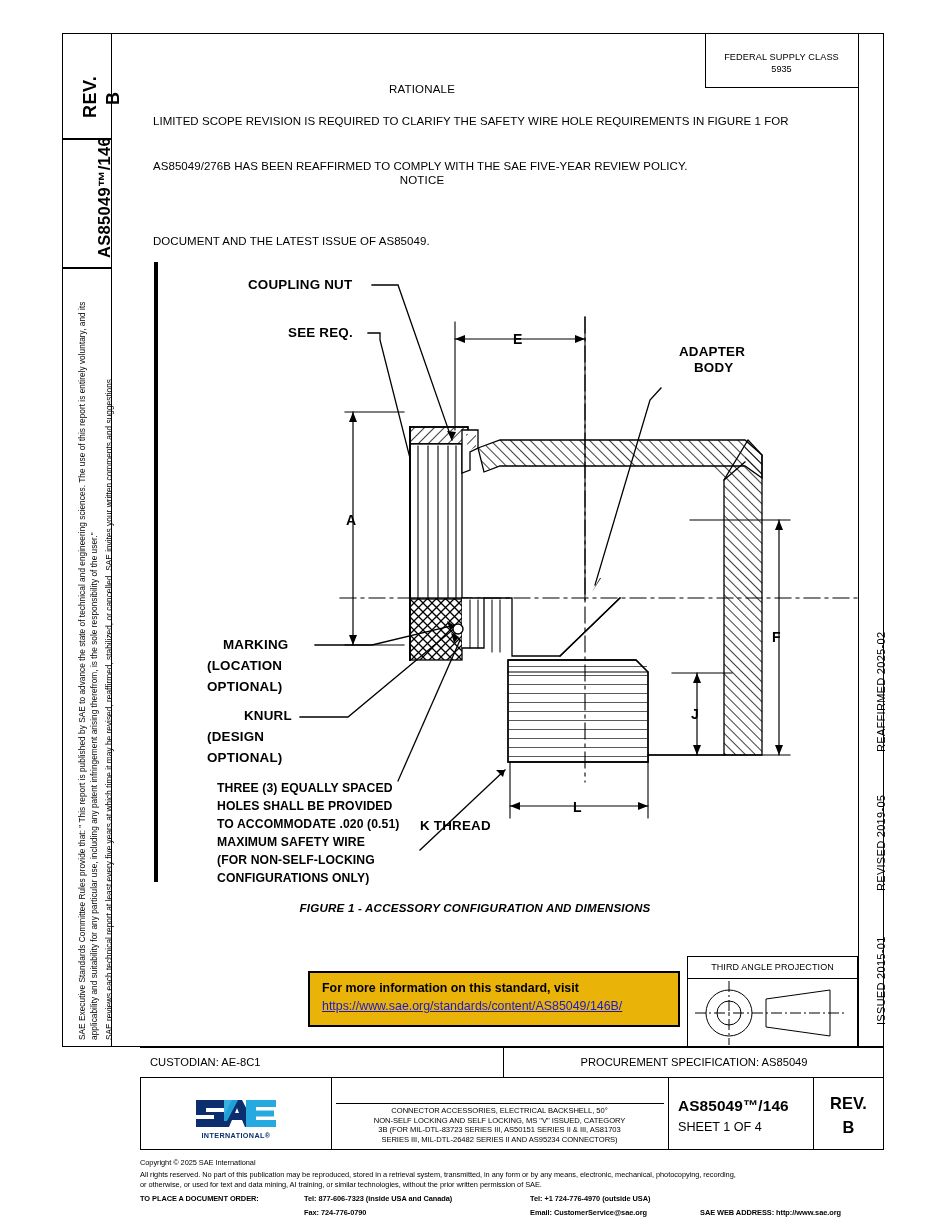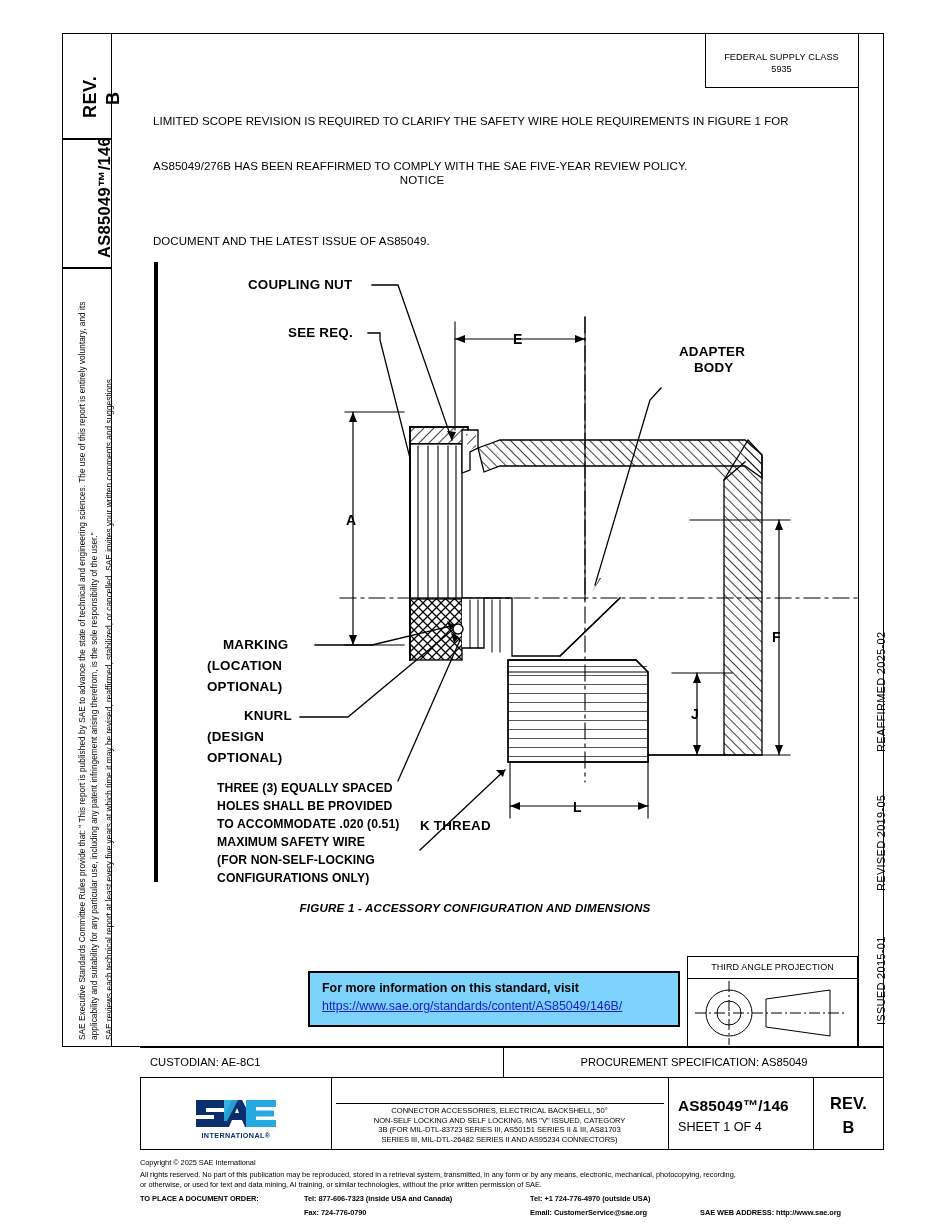--- a/index.html
+++ b/index.html
@@ -28,21 +28,21 @@
   .dl-sm{position:absolute;font-weight:bold;font-size:12.2px;line-height:14.6px;
       letter-spacing:.1px;white-space:nowrap;}
   .dim{position:absolute;font-weight:bold;font-size:14px;}
 
   
   .figcap{position:absolute;width:100%;text-align:center;font-weight:bold;
           font-style:italic;font-size:11.6px;letter-spacing:.2px;}
 
   
   #info-box{position:absolute;left:308px;top:971px;width:372px;height:56px;
-            border:2.6px solid #000;background:#7dd3fc;box-sizing:border-box;}
+            border:2.6px solid #000;background:#eab308;box-sizing:border-box;}
   #info-box .l1{position:absolute;left:12px;top:8px;font-weight:bold;font-size:12.4px;}
   #info-box .l2{position:absolute;left:12px;top:26px;font-size:12.4px;color:#1a1ad0;
                 text-decoration:underline;}
 
   
   .tb-t{position:absolute;font-size:11.2px;}
   .spec-line{position:absolute;text-align:center;font-size:7.6px;line-height:9.6px;
              letter-spacing:-.05px;width:100%;}
 
   
@@ -74,20 +74,21 @@
   <div class="vert vert-l" style="left:104px;top:1040px;width:760px;white-space:normal;font-size:8.3px;line-height:11.6px;letter-spacing:.02px;">SAE reviews each technical report at least every five years at which time it may be revised, reaffirmed, stabilized, or cancelled. SAE invites your written comments and suggestions.</div>
 
   <div class="vert vert-l" style="left:875px;top:752px;font-size:11px;letter-spacing:.3px;">REAFFIRMED 2025-02</div>
   <div class="vert vert-l" style="left:875px;top:891px;font-size:11px;letter-spacing:.3px;">REVISED 2019-05</div>
   <div class="vert vert-l" style="left:875px;top:1025px;font-size:11px;letter-spacing:.3px;">ISSUED 2015-01</div>
 
   <div class="bx" style="left:705px;top:33px;width:153px;height:55px;border-top:none;border-right:none;"></div>
   <div class="ctr" style="position:absolute;left:705px;top:52px;width:153px;font-size:9.2px;letter-spacing:.1px;">FEDERAL SUPPLY CLASS</div>
   <div class="ctr" style="position:absolute;left:705px;top:64px;width:153px;font-size:9.2px;">5935</div>
 
+  <div class="rat-head ctr" style="left:112px;top:83px;width:620px;">RATIONALE</div>
 
   <div class="rat-p" style="left:153px;top:114px;">LIMITED SCOPE REVISION IS REQUIRED TO CLARIFY THE SAFETY WIRE HOLE REQUIREMENTS IN FIGURE 1 FOR</div>
 
   <div class="rat-p" style="left:153px;top:159px;">AS85049/276B HAS BEEN REAFFIRMED TO COMPLY WITH THE SAE FIVE-YEAR REVIEW POLICY.</div>
 
   <div class="rat-head ctr" style="left:112px;top:174px;width:620px;">NOTICE</div>
 
   <div class="rat-p" style="left:153px;top:234px;">DOCUMENT AND THE LATEST ISSUE OF AS85049.</div>
 
   <div class="ln" style="left:154px;top:262px;width:3.5px;height:620px;"></div>

